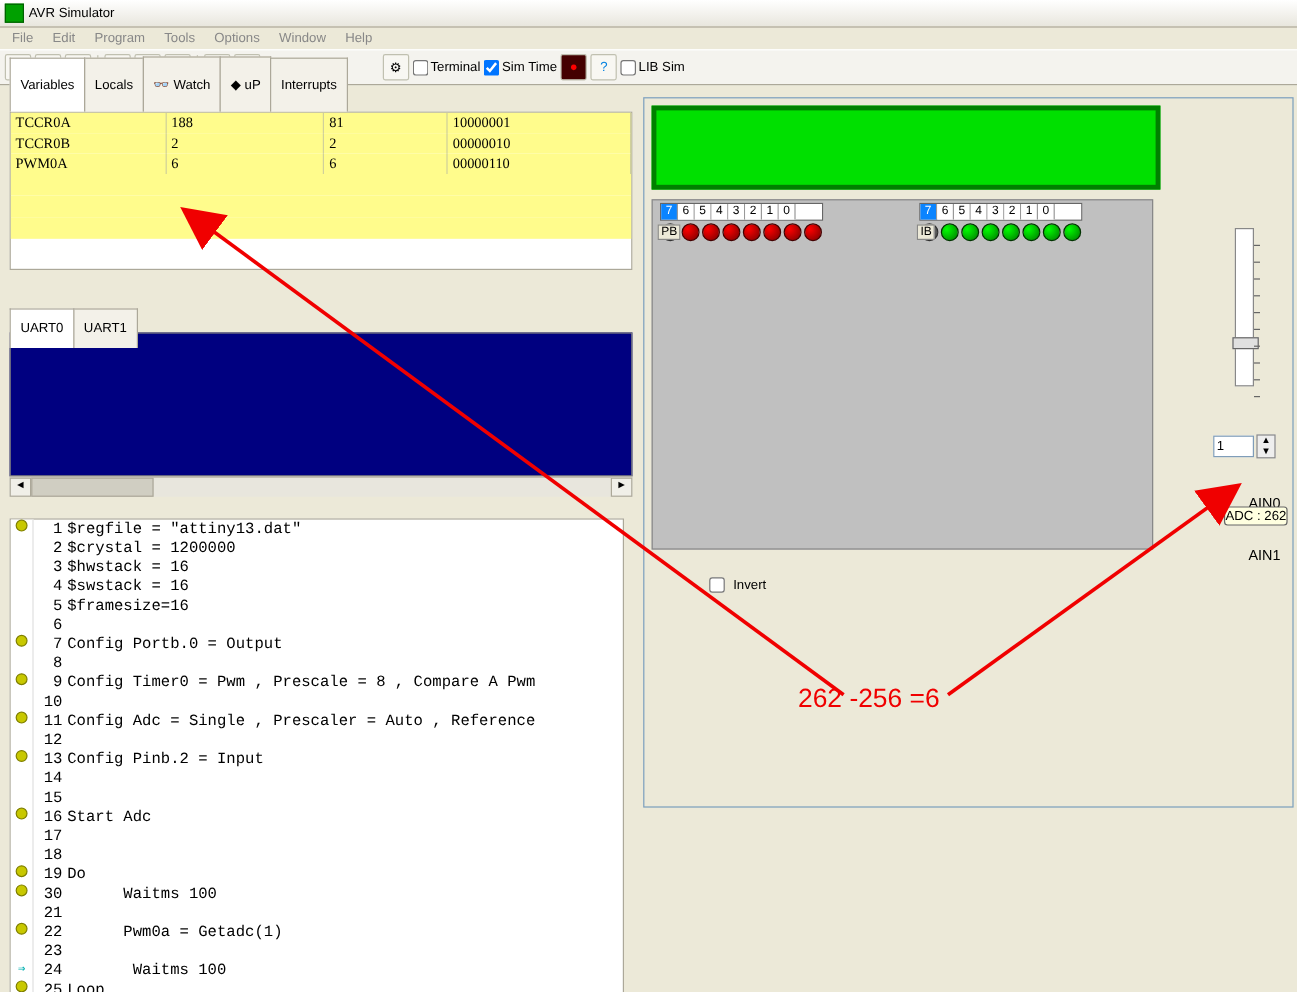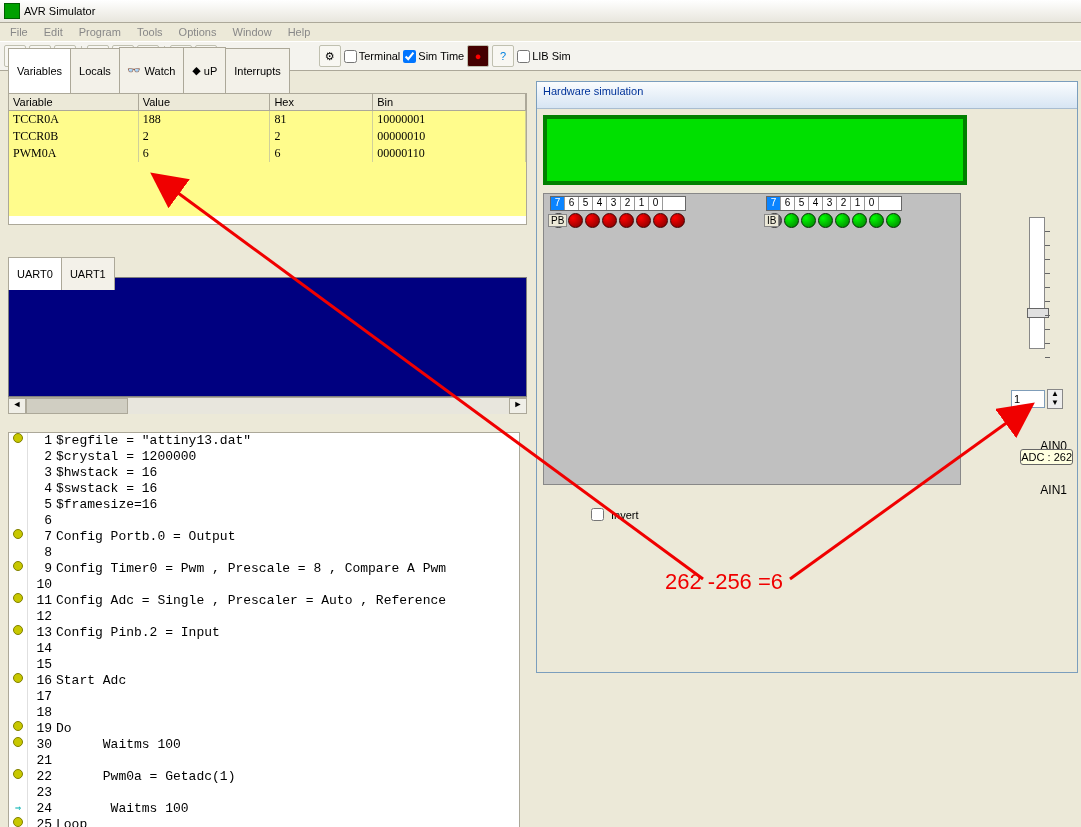--- a/index.html
+++ b/index.html
@@ -125,26 +125,20 @@
           <span>👓</span>
           <span>Watch</span>
         </div>
       <div class="tab">
           <span>◆</span>
           <span>uP</span>
         </div>
       <div class="tab">Interrupts</div>
     </div>
     <div class="varbox">
-      <div class="varhead">
-        <div class="col-var">Variable</div>
-        <div class="col-val">Value</div>
-        <div class="col-hex">Hex</div>
-        <div class="col-bin">Bin</div>
-      </div>
       <div class="varrow">
         <div class="col-var">TCCR0A</div>
         <div class="col-val">188</div>
         <div class="col-hex">81</div>
         <div class="col-bin">10000001</div>
       </div>
       <div class="varrow">
         <div class="col-var">TCCR0B</div>
         <div class="col-val">2</div>
         <div class="col-hex">2</div>
@@ -261,21 +255,20 @@
 
 
 
 
 
 </div>
     </div>
   </div>
 
   <div class="hw-window">
-    <div class="hw-title">Hardware simulation</div>
     <div class="hw-body">
       <div class="lcd"></div>
       <div class="ports">
         <div class="portblock" style="left:6px">
           <div class="bits">
             <div class="bit sel">7</div>
             <div class="bit">6</div>
             <div class="bit">5</div>
             <div class="bit">4</div>
             <div class="bit">3</div>

